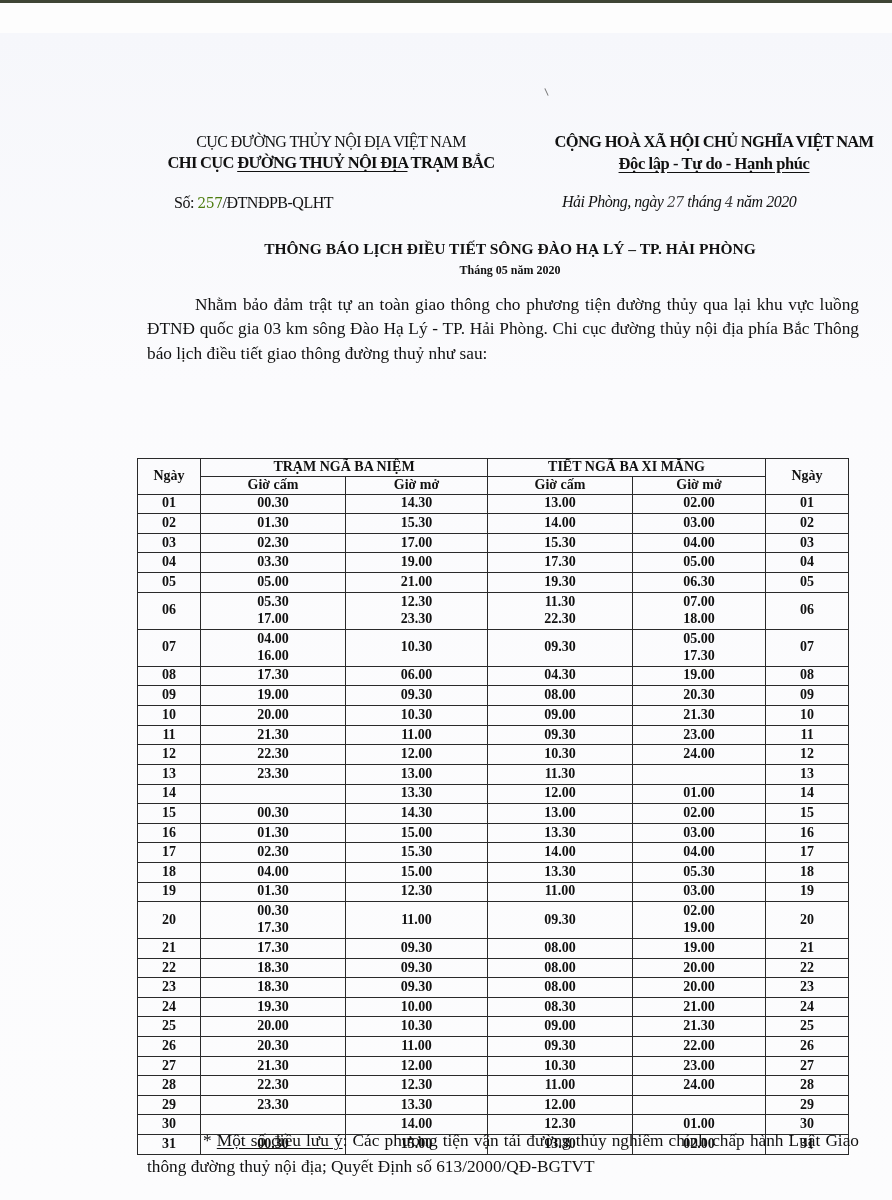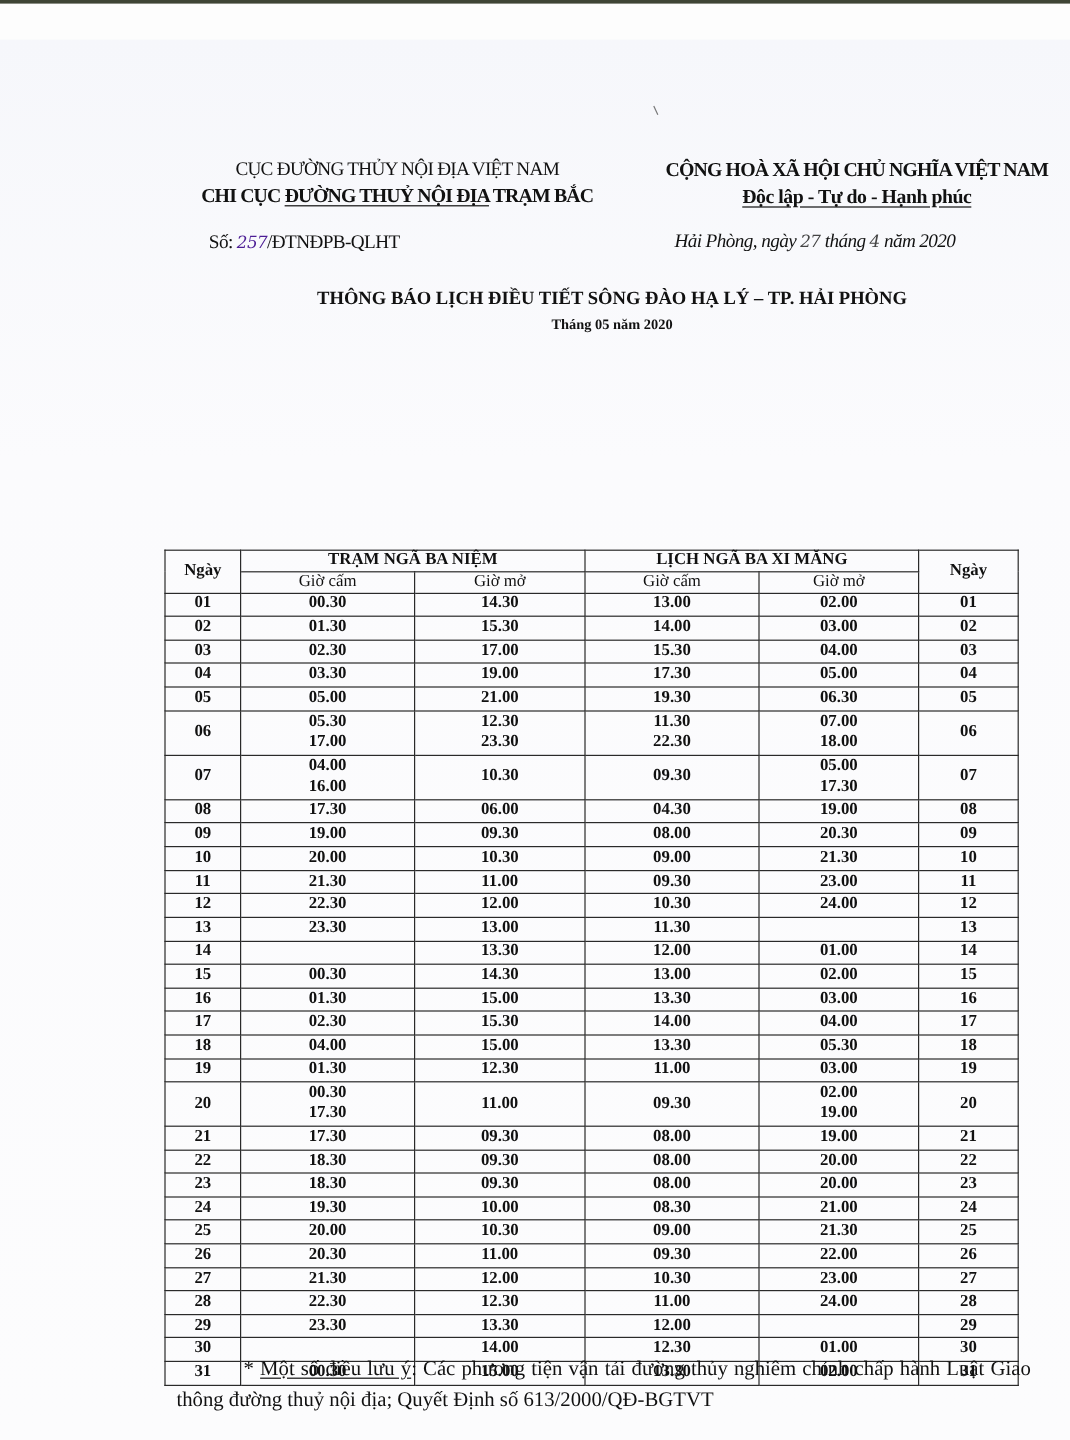--- a/index.html
+++ b/index.html
@@ -17,40 +17,40 @@
   .page-tint {
     position: absolute; left: 0; top: 33px; width: 892px; height: 1167px;
     background: linear-gradient(180deg, #f6f7fb 0%, #fbfbfd 30%, #fcfcfd 100%);
   }
   .abs { position: absolute; margin-left: 10px; }
   .hdr-left { left: 130px; top: 132px; width: 382px; text-align: center; }
   .hdr-left .l1 { font-size: 16px; letter-spacing: -0.6px; line-height: 20px; }
   .hdr-left .l2 { font-size: 16.5px; font-weight: bold; letter-spacing: -0.7px; line-height: 22px; }
   .hdr-left .l2 .u { text-decoration: underline; text-decoration-thickness: 1px; text-underline-offset: 3px; }
   .so { left: 164px; top: 194px; font-size: 16px; letter-spacing: -0.5px; }
-  .so .hand { font-family: "DejaVu Serif", serif; font-style: italic; font-size: 14px; color: #4c1d95; }
+  .so .hand { font-family: "DejaVu Serif", serif; font-size: 14px; color: #4d7c0f; }
   .hdr-right { left: 524px; top: 132px; width: 360px; text-align: center; }
   .hdr-right .l1 { font-size: 16.5px; font-weight: bold; letter-spacing: -0.7px; line-height: 20px; }
   .hdr-right .l2 { font-size: 16.5px; font-weight: bold; letter-spacing: -0.4px; line-height: 24px; text-decoration: underline; text-underline-offset: 3px; }
   .date { left: 552px; top: 193px; font-size: 16px; font-style: italic; letter-spacing: -0.5px; }
   .date .hand { font-family: "DejaVu Serif", serif; font-size: 14px; color: #444; }
   .title { left: 130px; top: 239px; width: 740px; text-align: center; font-weight: bold; font-size: 15.5px; line-height: 20px; }
   .title .t2 { font-size: 12px; line-height: 22px; }
   .body-text { left: 137px; top: 293px; width: 712px; font-size: 17.3px; line-height: 24.3px; text-align: justify; }
   .body-text p { margin: 0; text-indent: 48px; }
   table.sched {
     position: absolute; left: 137px; top: 458px; width: 711px;
     border-collapse: collapse; table-layout: fixed;
     font-family: "Liberation Serif", serif; font-weight: bold; font-size: 14px;
   }
   table.sched td, table.sched th {
     border: 1.3px solid #2a2a2a; text-align: center; padding: 0; line-height: 16.8px; vertical-align: middle;
   }
   table.sched th { font-size: 14px; }
-  table.sched th.sub { font-weight: normal; margin-left: 16px; }
+  table.sched th.sub { font-weight: bold; margin-left: 16px; }
   .note { left: 137px; top: 1128px; width: 712px; font-size: 17.3px; line-height: 26px; text-align: justify; }
   .note p { margin: 0; text-indent: 56px; }
   .note .u { text-decoration: underline; text-underline-offset: 2px; }
   .speck { position: absolute; background: #777; }
 </style>
 </head>
 <body>
 
 <div class="top-strip"></div>
 <div class="page-tint"></div>
@@ -68,36 +68,37 @@
 </div>
 
 <div class="abs date"><span>Hải Phòng, ngày </span><span class="hand">27</span><span> tháng </span><span class="hand">4</span><span> năm 2020</span></div>
 
 <div class="abs title">
   <div>THÔNG BÁO LỊCH ĐIỀU TIẾT SÔNG ĐÀO HẠ LÝ – TP. HẢI PHÒNG</div>
   <div class="t2">Tháng 05 năm 2020</div>
 </div>
 
 <div class="abs body-text">
+  <p>Nhằm bảo đảm trật tự an toàn giao thông cho phương tiện đường thủy qua lại khu vực luồng ĐTNĐ quốc gia 03 km sông Đào Hạ Lý - TP. Hải Phòng. Chi cục đường thủy nội địa phía Bắc Thông báo lịch điều tiết giao thông đường thuỷ như sau:</p>
 </div>
 
 <table class="sched">
   <colgroup>
     <col style="width:63px">
       <col style="width:145px">
       <col style="width:142px">
       <col style="width:145px">
       <col style="width:133px">
       <col style="width:83px">
   </colgroup>
   <thead>
     <tr>
       <th rowspan="2">Ngày</th>
       <th colspan="2">TRẠM NGÃ BA NIỆM</th>
-      <th colspan="2">LỊCH NGÃ BA XI MĂNG</th>
+      <th colspan="2">TIẾT NGÃ BA XI MĂNG</th>
       <th rowspan="2">Ngày</th>
     </tr>
     <tr>
       <th class="sub">Giờ cấm</th>
       <th class="sub">Giờ mở</th>
       <th class="sub">Giờ cấm</th>
       <th class="sub">Giờ mở</th>
     </tr>
   </thead>
   <tbody id="sched-body">

